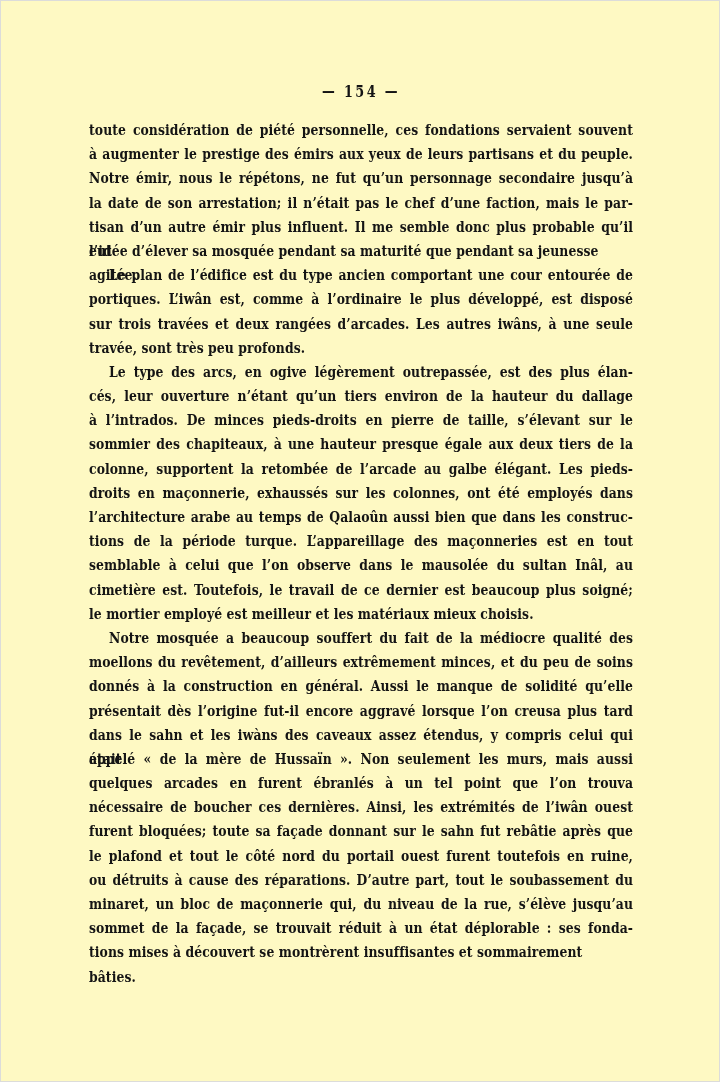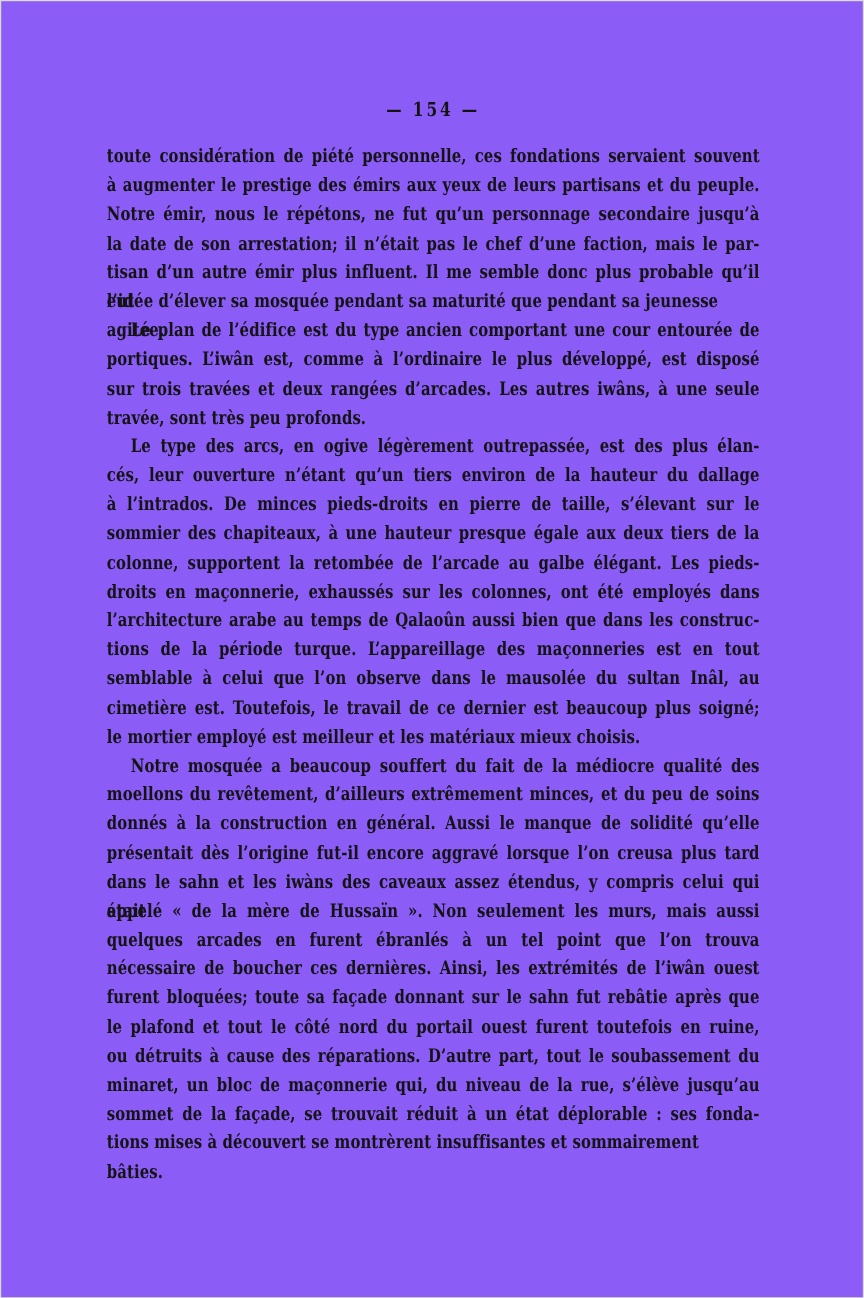--- a/index.html
+++ b/index.html
@@ -4,21 +4,21 @@
 <style>
   html, body {
     margin: 0;
     padding: 0;
     background: #ffffff;
   }
   .page {
     position: relative;
     width: 718px;
     height: 1080px;
-    background: #8b5cf6;
+    background: #fef9c3;
     border: 1px solid #dcdcda;
     box-sizing: content-box;
     overflow: hidden;
     font-family: "DejaVu Serif", "Liberation Serif", serif;
     color: #141414;
   }
   .text-block {
     position: absolute;
     left: 88px;
     top: 80px;

